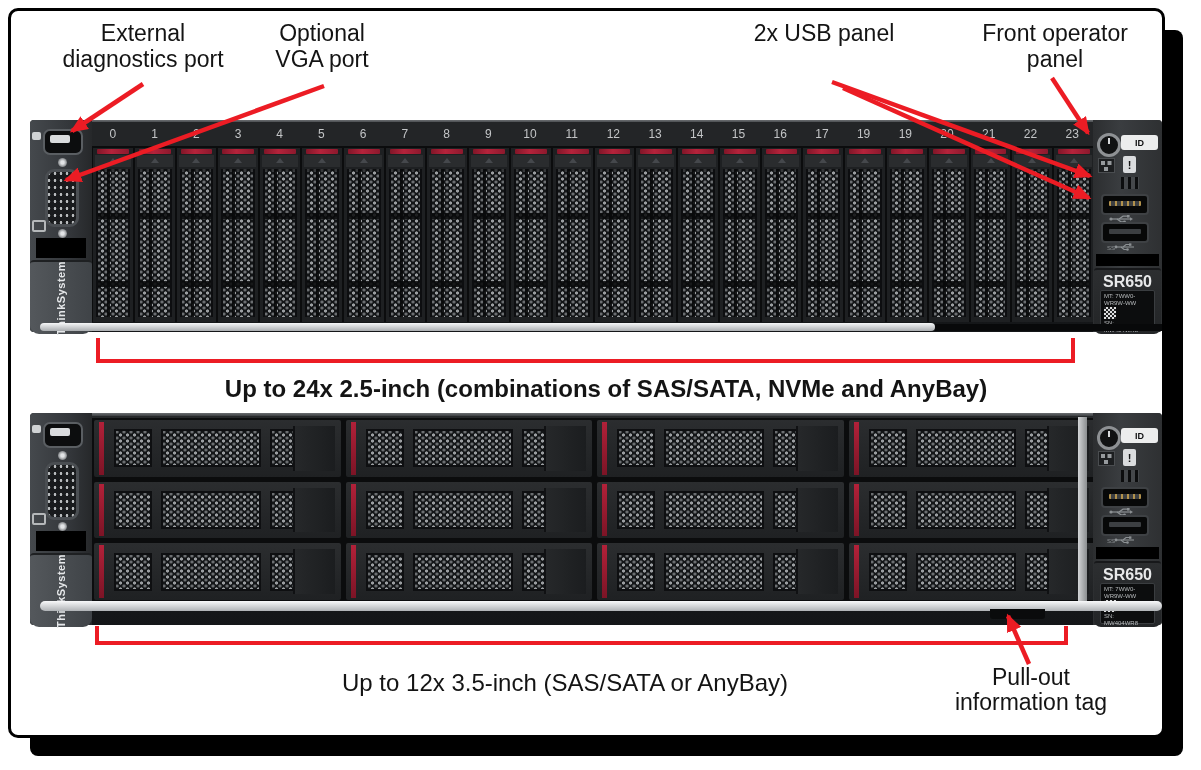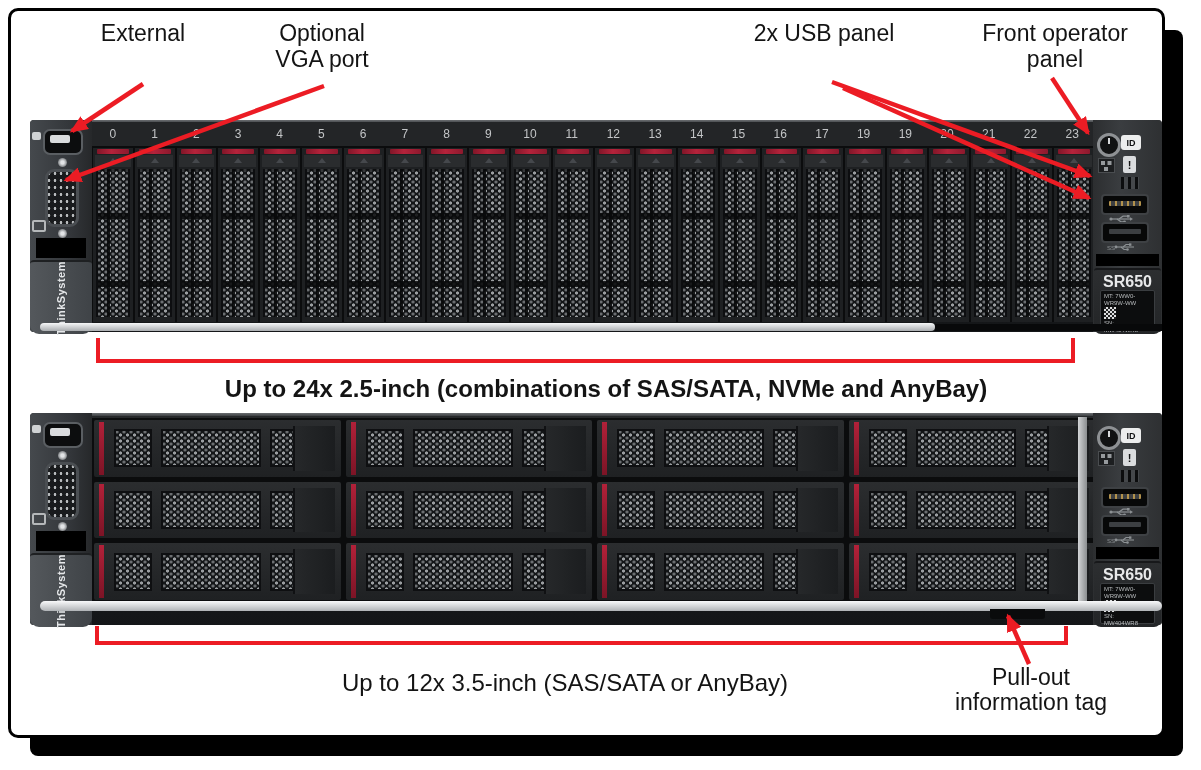--- a/index.html
+++ b/index.html
@@ -94,21 +94,21 @@
              background:linear-gradient(#f8f9fa,#b0b3b6);}
   .tag-notch{position:absolute;left:960px;top:196px;width:55px;height:10px;background:#0a0b0c;
              border-radius:0 0 3px 3px;z-index:5;}
   
   .op-panel{position:absolute;left:1063px;top:0;width:69px;height:212px;border-radius:0 4px 4px 0;
             background:linear-gradient(90deg,#2c2e30,#3a3d40 40%,#2e3032);}
   .op-inner{position:absolute;inset:0;}
   .pwr{position:absolute;left:4px;top:13px;width:18px;height:18px;border:3px solid #8e9194;
        border-radius:50%;background:#111213;}
   .pwr::after{content:'';position:absolute;left:50%;top:2px;width:2px;height:6px;margin-left:-1px;background:#d7d9db;}
-  .idbtn{position:absolute;left:28px;top:15px;width:20px;height:15px;background:#eceded;border-radius:3px;
+  .idbtn{position:absolute;left:28px;top:15px;width:37px;height:15px;background:#eceded;border-radius:3px;
          color:#101112;font-size:9px;font-weight:bold;display:flex;align-items:center;justify-content:center;}
   .neticon{position:absolute;left:5px;top:38px;width:15px;height:13px;background:#1c1e20;border:1px solid #4a4d50;}
   .neticon::after{content:'';position:absolute;left:2px;top:2px;width:3.5px;height:3.5px;background:#969a9d;
          box-shadow:6.5px 0 0 #969a9d,3px 6px 0 #969a9d;}
   .alertbtn{position:absolute;left:30px;top:36px;width:13px;height:17px;background:#dadcde;border-radius:2px;
          color:#141516;font-size:11px;font-weight:bold;display:flex;align-items:center;justify-content:center;}
   .vents{position:absolute;left:28px;top:57px;width:18px;height:12px;
          background:repeating-linear-gradient(90deg,#0c0d0e 0 3.5px,#45484b 3.5px 6.8px);}
   .usb{position:absolute;left:8px;width:44px;height:17px;background:#070808;
        border:2px solid #3e4144;border-radius:4px;}
@@ -129,20 +129,21 @@
       background:repeating-conic-gradient(#dddedf 0% 25%,#222324 0% 50%) 0 0/4px 4px;}
 </style>
 </head>
 <body>
 
 <div class="canvas">
   <div class="frame"></div>
 
   <div class="callout co-ext">
     <div>External</div>
+    <div>diagnostics port</div>
   </div>
   <div class="callout co-vga">
     <div>Optional</div>
     <div>VGA port</div>
   </div>
   <div class="callout co-usb">
     <div>2x USB panel</div>
   </div>
   <div class="callout co-fop">
     <div>Front operator</div>

